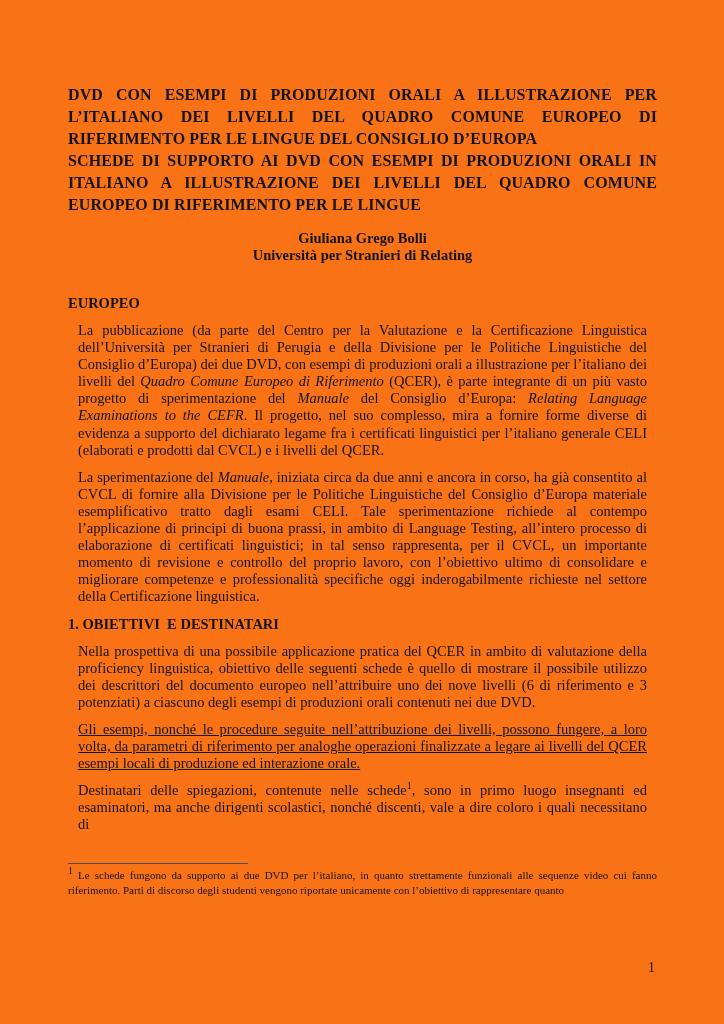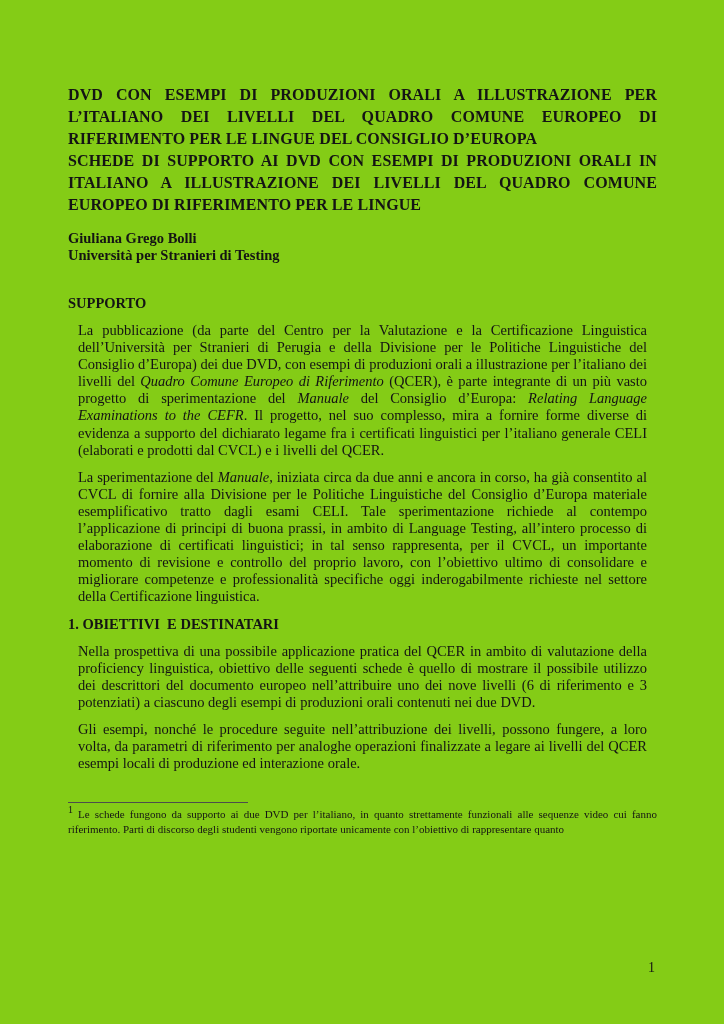--- a/index.html
+++ b/index.html
@@ -4,21 +4,21 @@
 <style>
   html, body {
     margin: 0;
     padding: 0;
     background: #ffffff;
   }
   .page {
     position: relative;
     width: 724px;
     height: 1024px;
-    background: #84cc16;
+    background: #f97316;
     box-sizing: border-box;
     padding: 84px 67px 13px 68px;
     font-family: "Liberation Serif", "DejaVu Serif", serif;
     color: #141414;
     overflow: hidden;
   }
   .doc-title {
     font-size: 16px;
     font-weight: bold;
     line-height: 22px;
@@ -29,39 +29,40 @@
   .doc-title.secondary {
   }
   .author-block {
     margin-top: 14px;
     font-size: 14.5px;
     font-weight: bold;
     line-height: 16.5px;
   }
   .author-block div {
     margin: 0;
+    text-align: center;
   }
   .section-heading {
     font-size: 14.5px;
     font-weight: bold;
     line-height: 17px;
     margin: 0;
     white-space: pre-wrap;
   }
   .h-premessa { margin-top: 32px; }
   .h-obiettivi { }
   p.body {
     font-size: 14.5px;
     line-height: 17.1px;
     text-align: justify;
     margin: 10px;
   }
   .p-after-heading { margin-top: 14px; }
   .p-gap-16 { margin-top: 16px; }
-  .p-gap-17 { margin-top: 17px; }
+  .p-gap-17 { margin-top: 17px; text-decoration: underline; }
   .p-gap-15 { margin-top: 15px; }
   p.body sup, .fn-para sup {
     font-size: 10px;
     line-height: 0;
     vertical-align: super;
   }
   .footnote-block {
     margin-top: 30px;
   }
   .footnote-rule {
@@ -88,35 +89,36 @@
 <body>
 
 <div class="page">
 
   <h1 class="doc-title primary">DVD CON ESEMPI DI PRODUZIONI ORALI A ILLUSTRAZIONE PER L’ITALIANO DEI LIVELLI DEL QUADRO COMUNE EUROPEO DI RIFERIMENTO PER LE LINGUE DEL CONSIGLIO D’EUROPA</h1>
 
   <h1 class="doc-title secondary">SCHEDE DI SUPPORTO AI DVD CON ESEMPI DI PRODUZIONI ORALI IN ITALIANO A ILLUSTRAZIONE DEI LIVELLI DEL QUADRO COMUNE EUROPEO DI RIFERIMENTO PER LE LINGUE</h1>
 
   <div class="author-block">
     <div>Giuliana Grego Bolli</div>
-    <div>Università per Stranieri di Testing</div>
+    <div>Università per Stranieri di Relating</div>
   </div>
 
-  <h2 class="section-heading h-premessa">SUPPORTO</h2>
+  <h2 class="section-heading h-premessa">EUROPEO</h2>
 
   <p class="body p-after-heading"><span>La pubblicazione (da parte del Centro per la Valutazione e la Certificazione Linguistica dell’Università per Stranieri di Perugia e della Divisione per le Politiche Linguistiche del Consiglio d’Europa) dei due DVD, con esempi di produzioni orali a illustrazione per l’italiano dei livelli del </span><i>Quadro Comune Europeo di Riferimento</i><span> (QCER), è parte integrante di un più vasto progetto di sperimentazione del </span><i>Manuale</i><span> del Consiglio d’Europa: </span><i>Relating Language Examinations to the CEFR</i><span>. Il progetto, nel suo complesso, mira a fornire forme diverse di evidenza a supporto del dichiarato legame fra i  certificati linguistici per l’italiano generale CELI (elaborati e prodotti dal CVCL) e i livelli del QCER.</span></p>
 
   <p class="body"><span>La sperimentazione del </span><i>Manuale</i><span>, iniziata circa da due anni e ancora in corso, ha già consentito al CVCL di fornire alla Divisione per le Politiche Linguistiche del Consiglio d’Europa materiale esemplificativo tratto dagli esami CELI. Tale sperimentazione richiede al contempo l’applicazione di principi di buona prassi, in ambito di Language Testing, all’intero processo di elaborazione di certificati linguistici; in tal senso rappresenta, per il CVCL, un importante momento di revisione e controllo del proprio lavoro, con l’obiettivo ultimo di consolidare e migliorare competenze e professionalità specifiche oggi inderogabilmente richieste nel settore della Certificazione linguistica.</span></p>
 
   <h2 class="section-heading h-obiettivi">1. OBIETTIVI  E DESTINATARI</h2>
 
   <p class="body p-gap-16"><span>Nella prospettiva di una possibile applicazione pratica del QCER in ambito di valutazione della proficiency linguistica, obiettivo delle seguenti schede è quello di mostrare il possibile utilizzo dei descrittori del documento europeo nell’attribuire uno dei nove livelli (6 di riferimento e 3 potenziati) a ciascuno degli esempi di produzioni orali contenuti nei due DVD.</span></p>
 
   <p class="body p-gap-17"><span>Gli esempi, nonché le procedure seguite nell’attribuzione dei livelli, possono fungere, a loro volta, da parametri di riferimento per analoghe operazioni finalizzate a legare ai livelli del QCER esempi locali di produzione ed interazione orale.</span></p>
 
+  <p class="body p-gap-15"><span>Destinatari delle spiegazioni, contenute nelle schede</span><sup>1</sup><span>, sono in primo luogo insegnanti ed esaminatori, ma anche dirigenti scolastici,  nonché discenti, vale a dire coloro i quali necessitano di</span></p>
 
   <div class="footnote-block">
     <div class="footnote-rule"></div>
     <div class="fn-para"><sup>1</sup><span> Le schede  fungono da supporto ai  due DVD per l’italiano, in quanto strettamente funzionali alle sequenze video cui fanno riferimento.  Parti di discorso degli studenti vengono riportate unicamente con l’obiettivo di rappresentare quanto</span></div>
   </div>
 
   <div class="page-number">1</div>
 
 </div>
 

